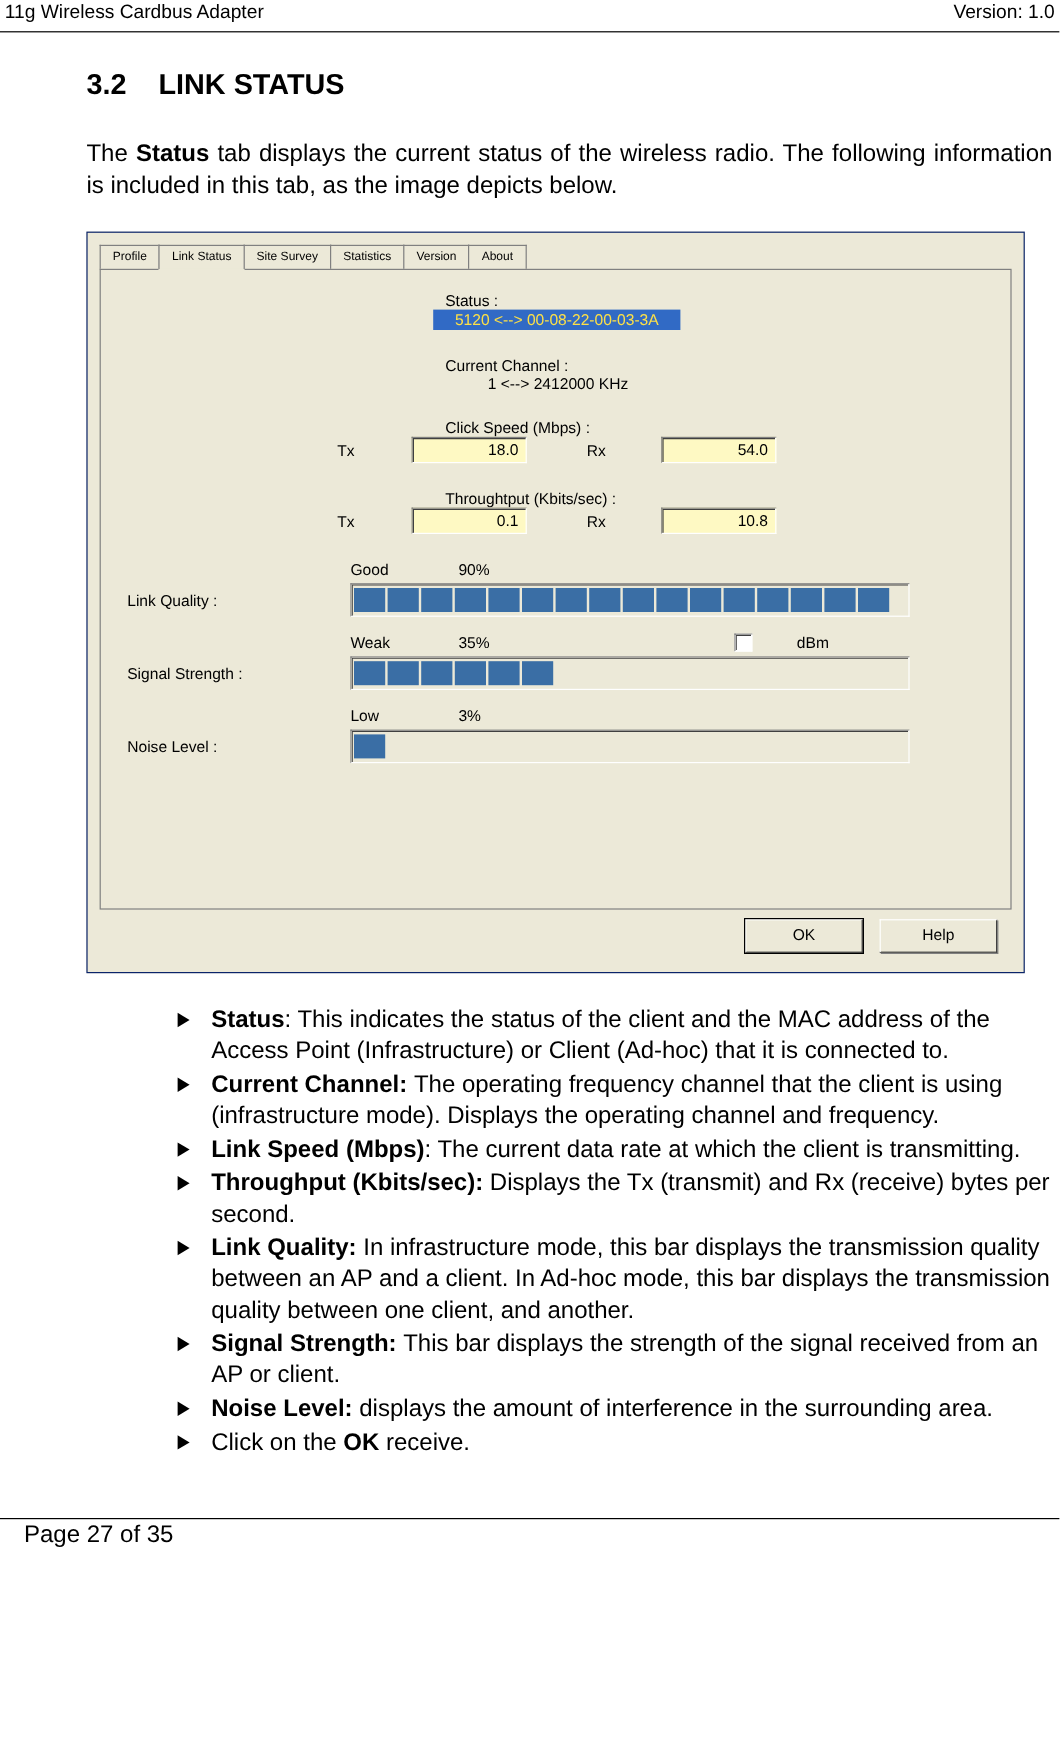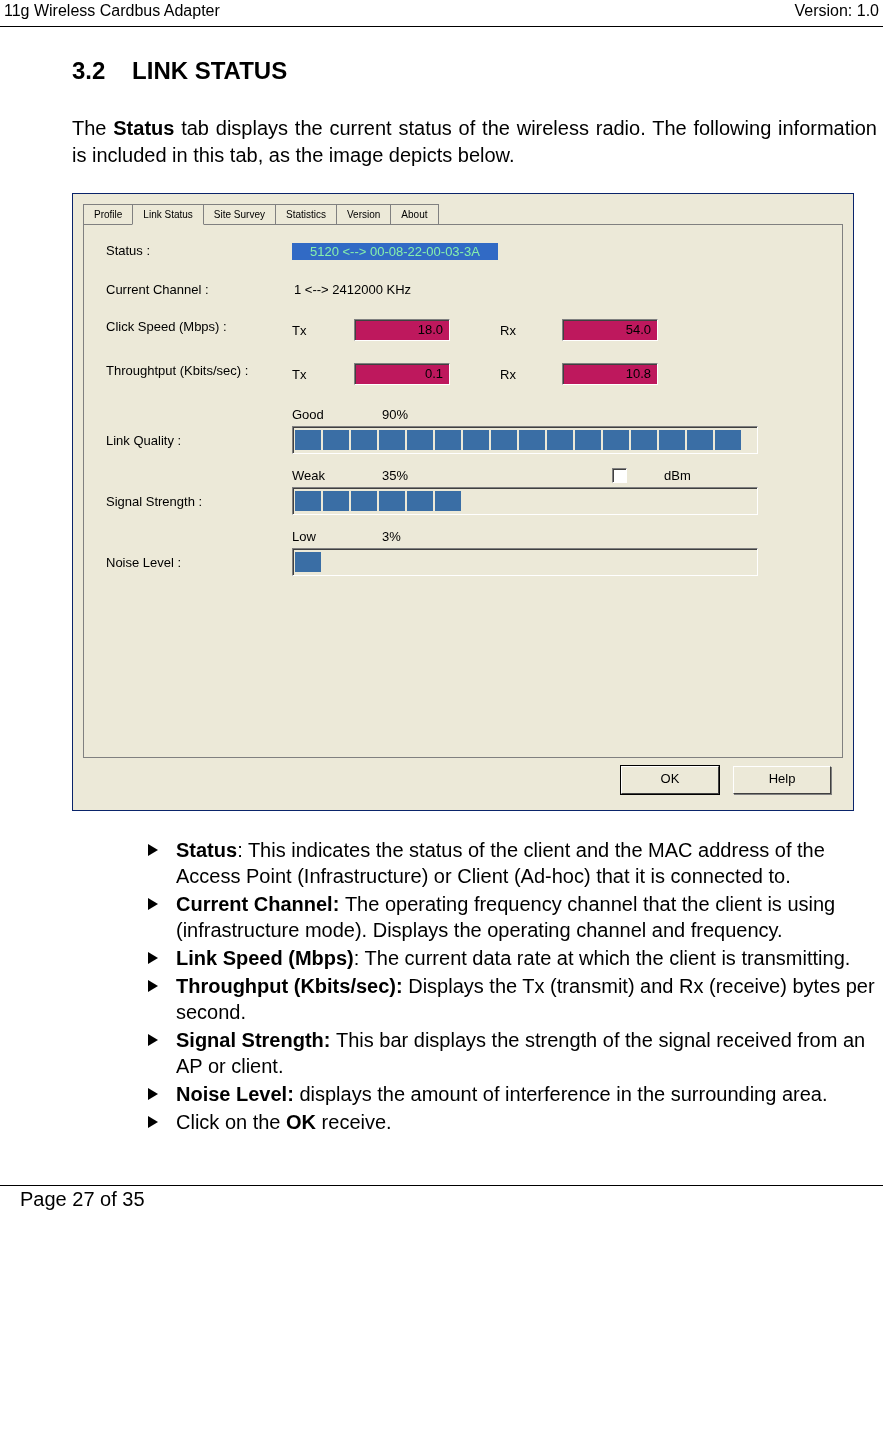--- a/index.html
+++ b/index.html
@@ -97,29 +97,30 @@
     border-top: 1px solid #808080;
     margin-top: -1px;
     padding: 18px 20px 14px 22px;
     background: #ece9d8;
     font-size: 13px;
     min-height: 500px;
     position: relative;
   }
   .row {
     display: flex;
-    align-items: flex-start;
+    align-items: center;
     margin-bottom: 22px;
+    flex-direction: column;
   }
   .row-label {
     width: 186px;
   }
   .status-box {
     background: #316ac5;
-    color: #86efac;
+    color: #fde047;
     padding: 1px 18px;
     font-size: 13px;
     display: inline-block;
   }
   .channel-val {
     padding-left: 2px;
   }
   .txrx-group {
     display: flex;
     align-items: center;
@@ -129,21 +130,21 @@
     text-align: left;
     margin-right: 22px;
   }
   .num-box {
     width: 88px;
     height: 20px;
     border-top: 1px solid #808080;
     border-left: 1px solid #808080;
     border-right: 1px solid #fff;
     border-bottom: 1px solid #fff;
-    background: #be185d;
+    background: #fef9c3;
     text-align: right;
     padding-right: 6px;
     line-height: 20px;
     box-shadow: inset 1px 1px 0 #404040;
     margin-right: 50px;
   }
   .bar-section {
     margin-bottom: 14px;
   }
   .bar-header {
@@ -373,20 +374,21 @@
         <div class="win-btn">Help</div>
       </div>
     </div>
   </div>
 
   <ul class="bullet-list">
     <li><span class="b">Status</span><span>: This indicates the status of the client and the MAC address of the Access Point (Infrastructure) or Client (Ad-hoc) that it is connected to.</span></li>
     <li><span class="b">Current Channel: </span><span>The operating frequency channel that the client is using (infrastructure mode). Displays the operating channel and frequency.</span></li>
     <li><span class="b">Link Speed (Mbps)</span><span>: The current data rate at which the client is transmitting.</span></li>
     <li><span class="b">Throughput (Kbits/sec): </span><span>Displays the Tx (transmit) and Rx (receive) bytes per second.</span></li>
+    <li><span class="b">Link Quality: </span><span>In infrastructure mode, this bar displays the transmission quality between an AP and a client. In Ad-hoc mode, this bar displays the transmission quality between one client, and another.</span></li>
     <li><span class="b">Signal Strength: </span><span>This bar displays the strength of the signal received from an AP or client.</span></li>
     <li><span class="b">Noise Level: </span><span>displays the amount of interference in the surrounding area.</span></li>
     <li><span>Click on the </span><span class="b">OK</span><span> receive.</span></li>
   </ul>
 </div>
 
 <div class="page-footer">
   <span>Page 27 of 35</span>
 </div>
 

